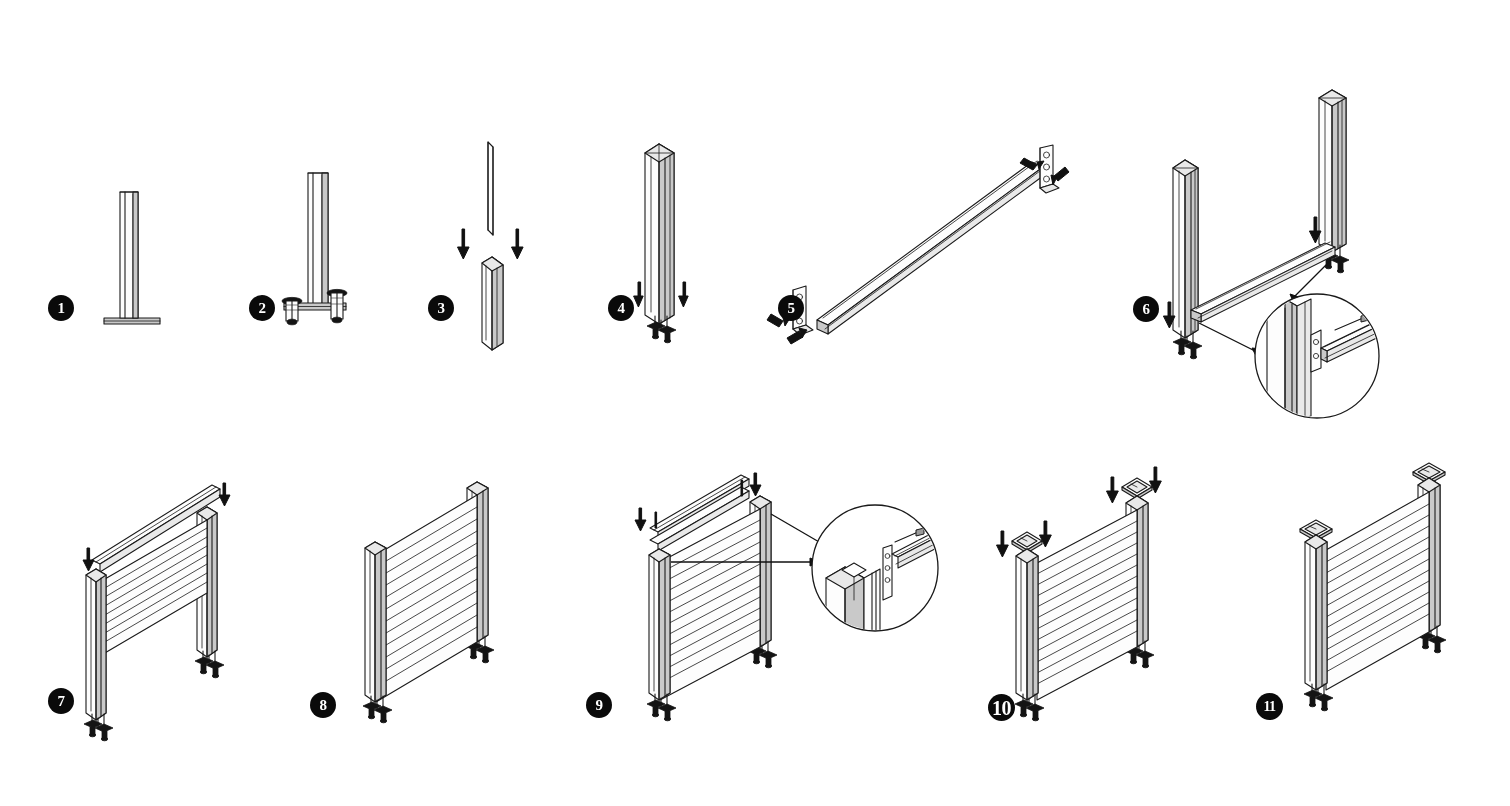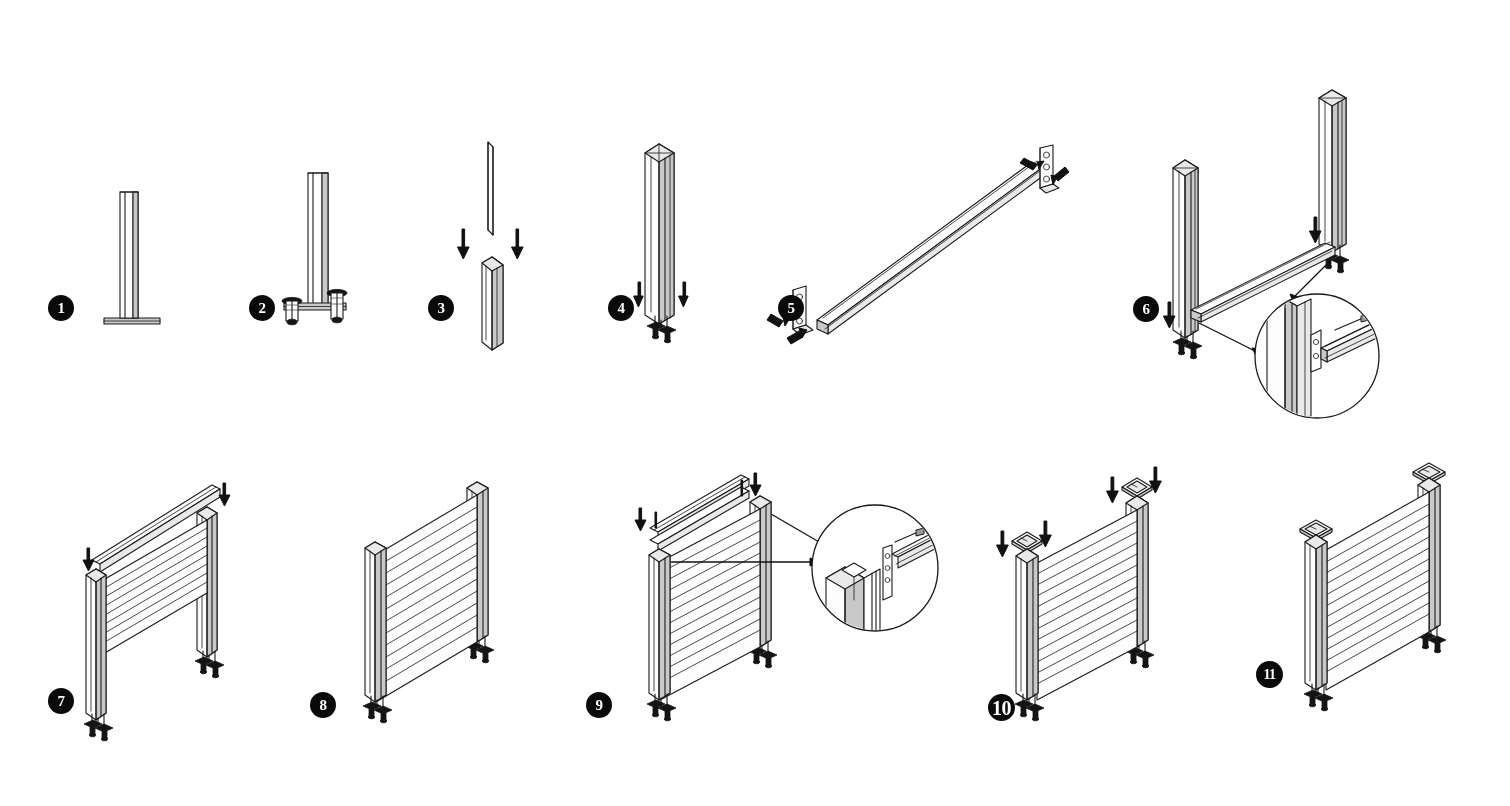--- a/index.html
+++ b/index.html
@@ -739,15 +739,15 @@
           <polygon class="face-blk" points="19,249 28,245 37,249 28,253"></polygon>
           <polygon class="face-blk" points="30,253 39,249 48,253 39,257"></polygon>
           <rect class="face-blk" x="25" y="252" width="5" height="8"></rect>
           <rect class="face-blk" x="37" y="256" width="5" height="8"></rect>
           <ellipse class="face-blk" cx="27.5" cy="260" rx="3.2" ry="1.8"></ellipse>
           <ellipse class="face-blk" cx="39.5" cy="264" rx="3.2" ry="1.8"></ellipse>
         </g>
       </g>
     </svg>
   </div>
-  <div class="badge" style="left:1256px;top:661px;width:27px;height:27px;font-size:14px;font-family:Liberation Serif, serif;">11</div>
+  <div class="badge" style="left:1256px;top:693px;width:27px;height:27px;font-size:14px;font-family:Liberation Serif, serif;">11</div>
 
 </div>
 
 </body></html>

